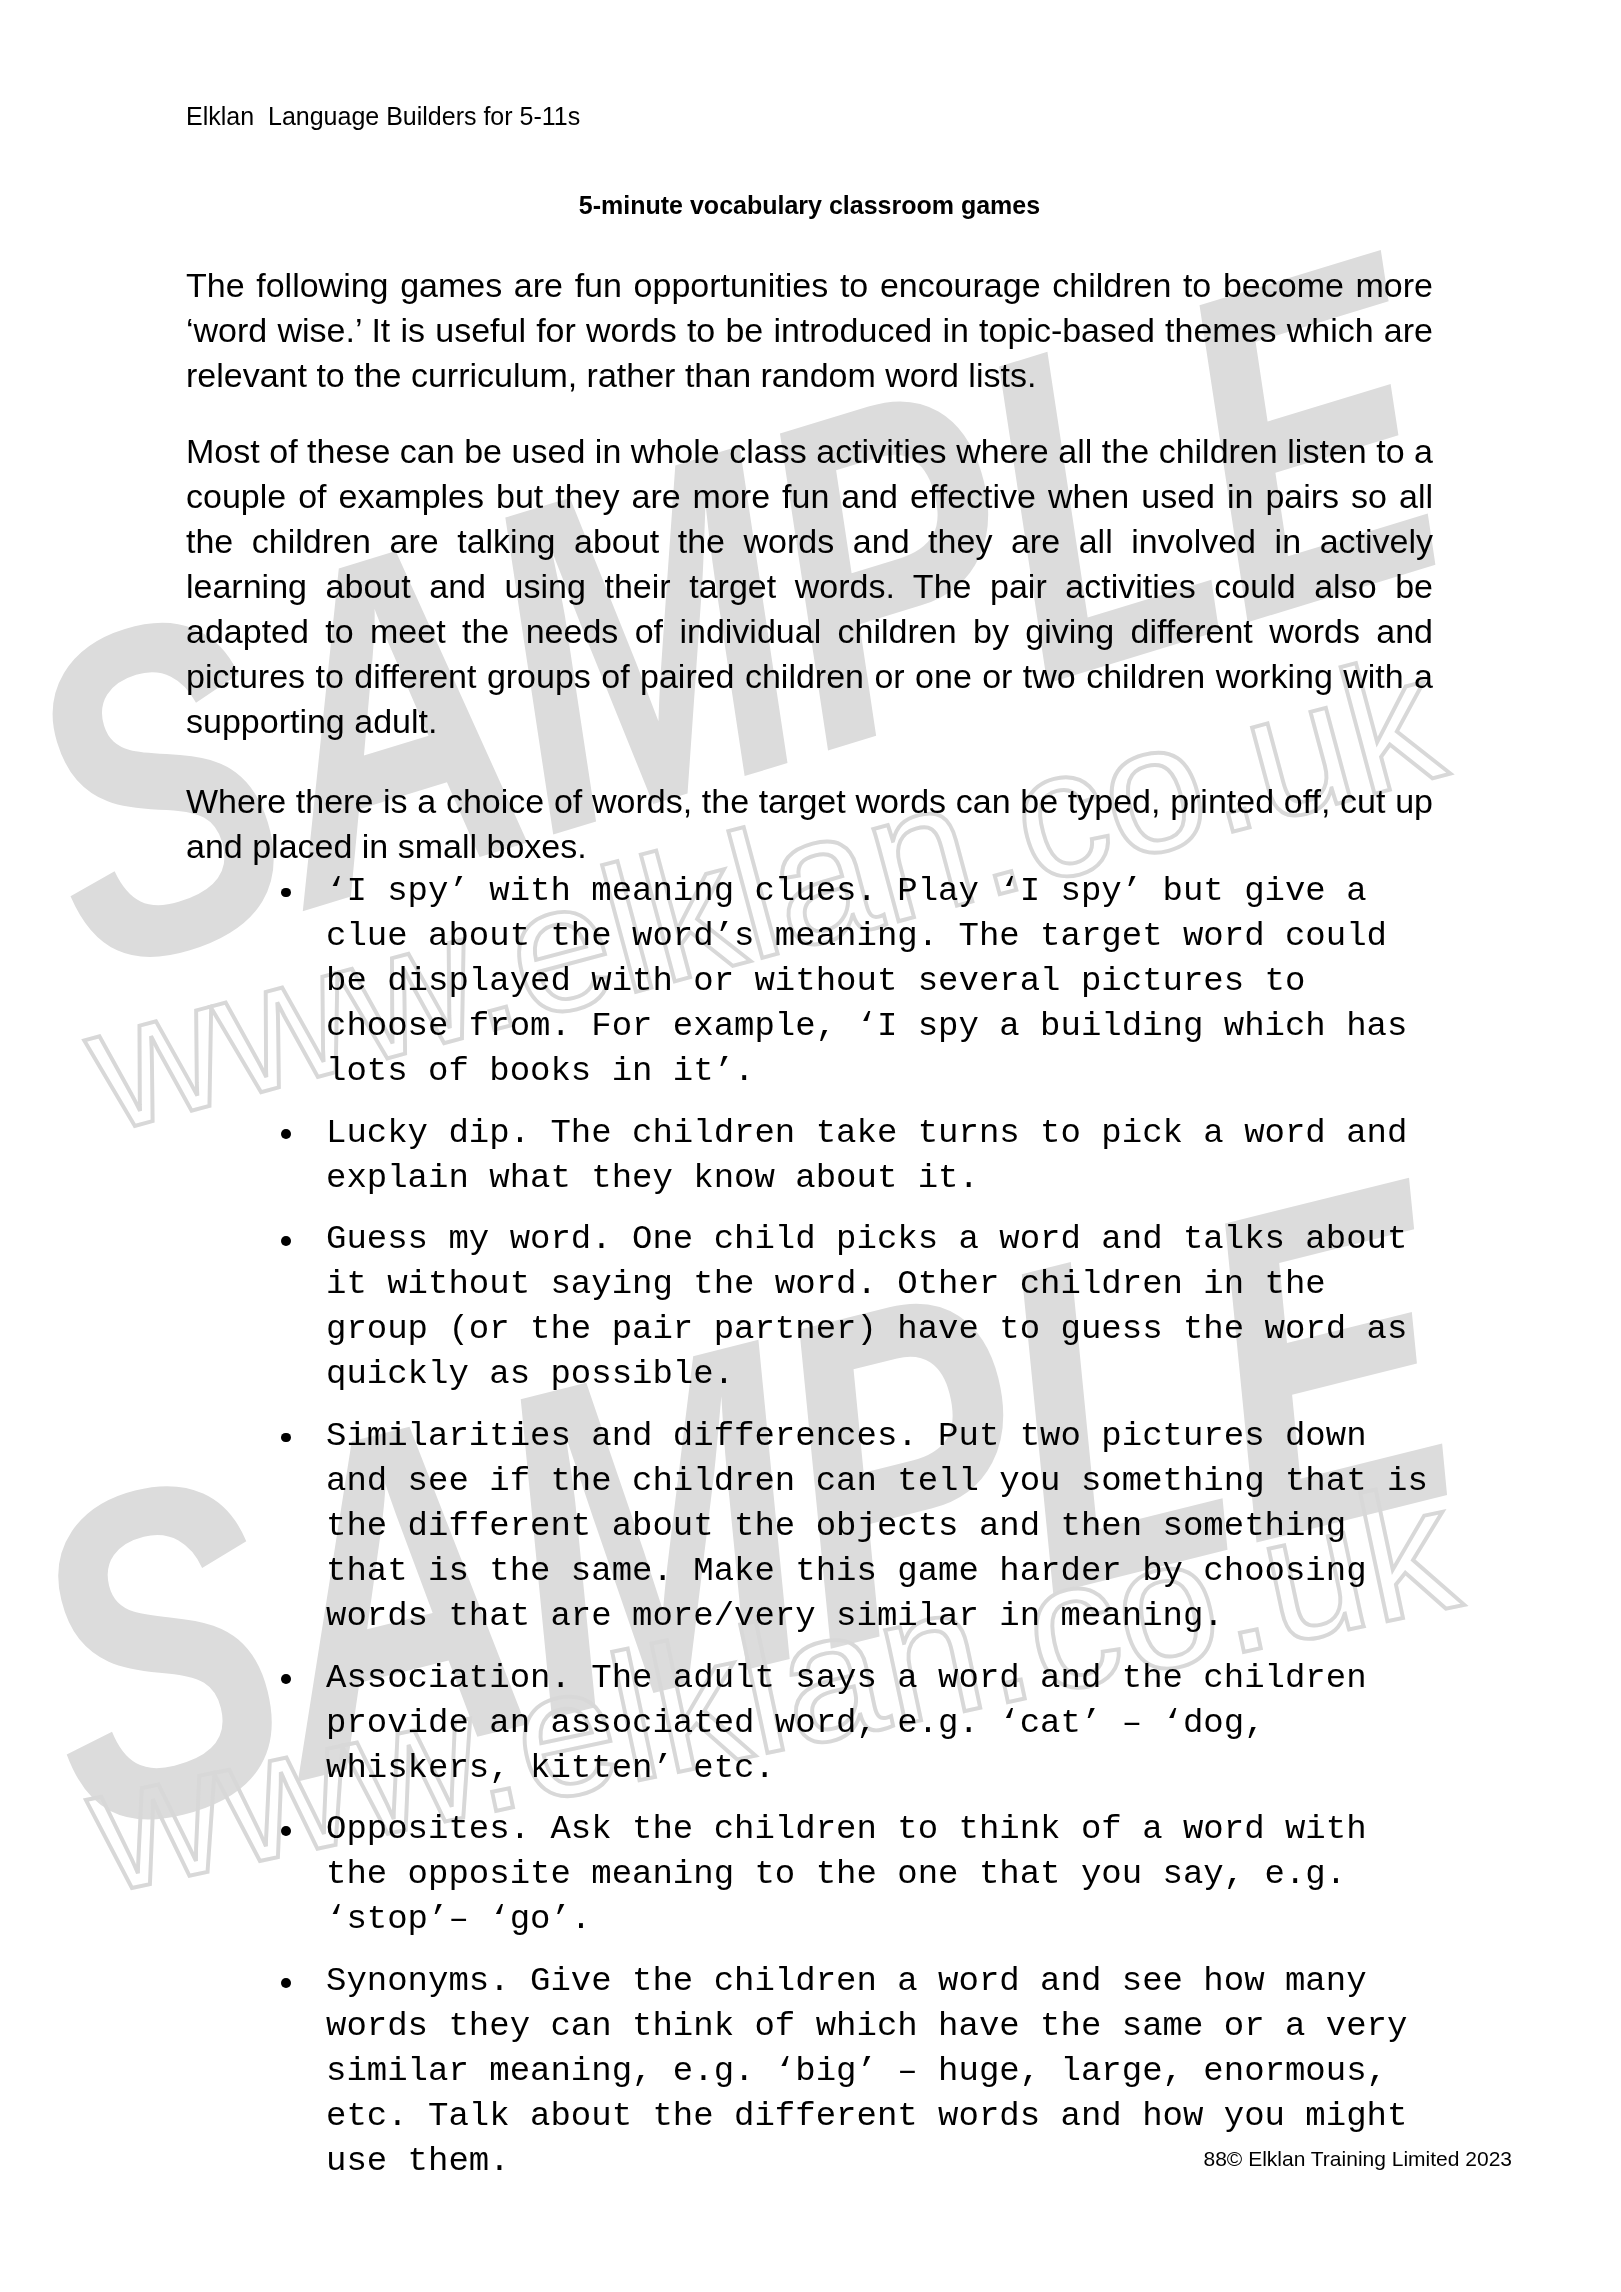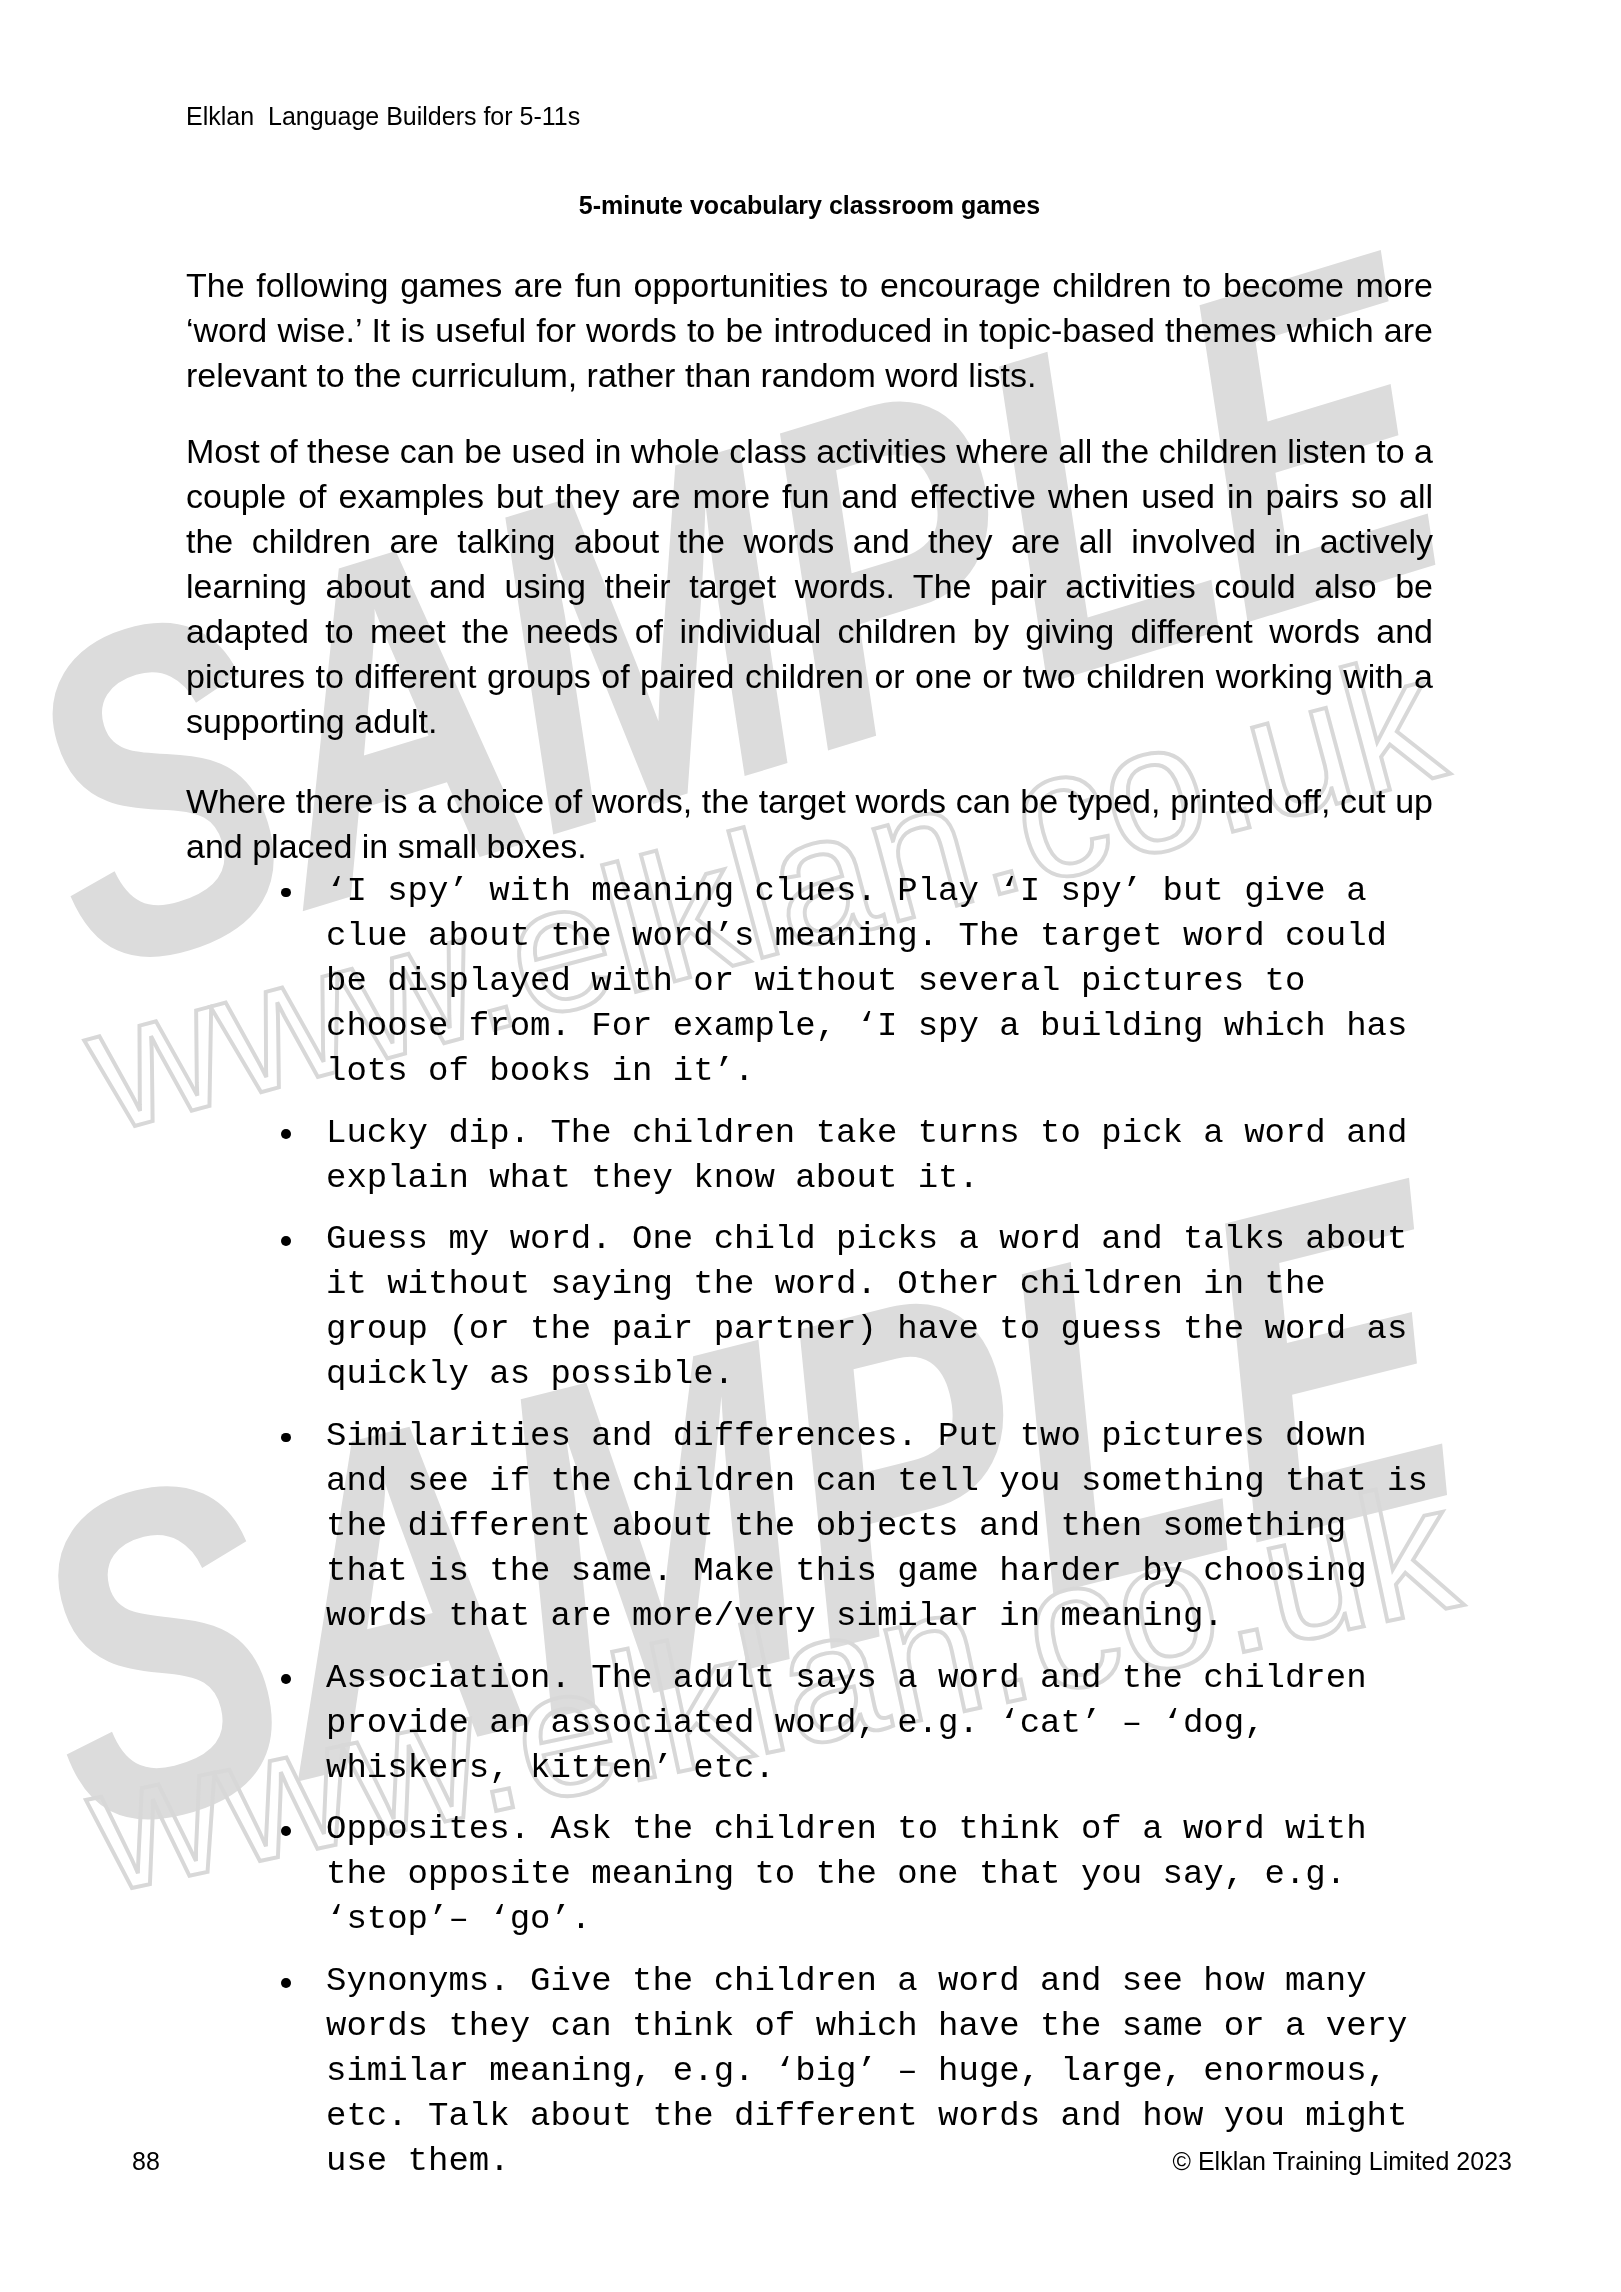--- a/index.html
+++ b/index.html
@@ -109,22 +109,22 @@
     margin: 43px 0 0 85px;
     text-align: left;
   }
   .footer {
     position: absolute;
     left: 132px;
     right: 109px;
     top: 2147px;
     z-index: 1;
     display: flex;
-    justify-content: space-between;
-    font-size: 25px;
+    justify-content: flex-end;
+    font-size: 21px;
   }
 </style>
 </head>
 <body>
 
 <div class="page">
 
   <div class="watermark-layer">
     <div class="wm sample s1">SAMPLE</div>
     <div class="wm sample s2">SAMPLE</div>

